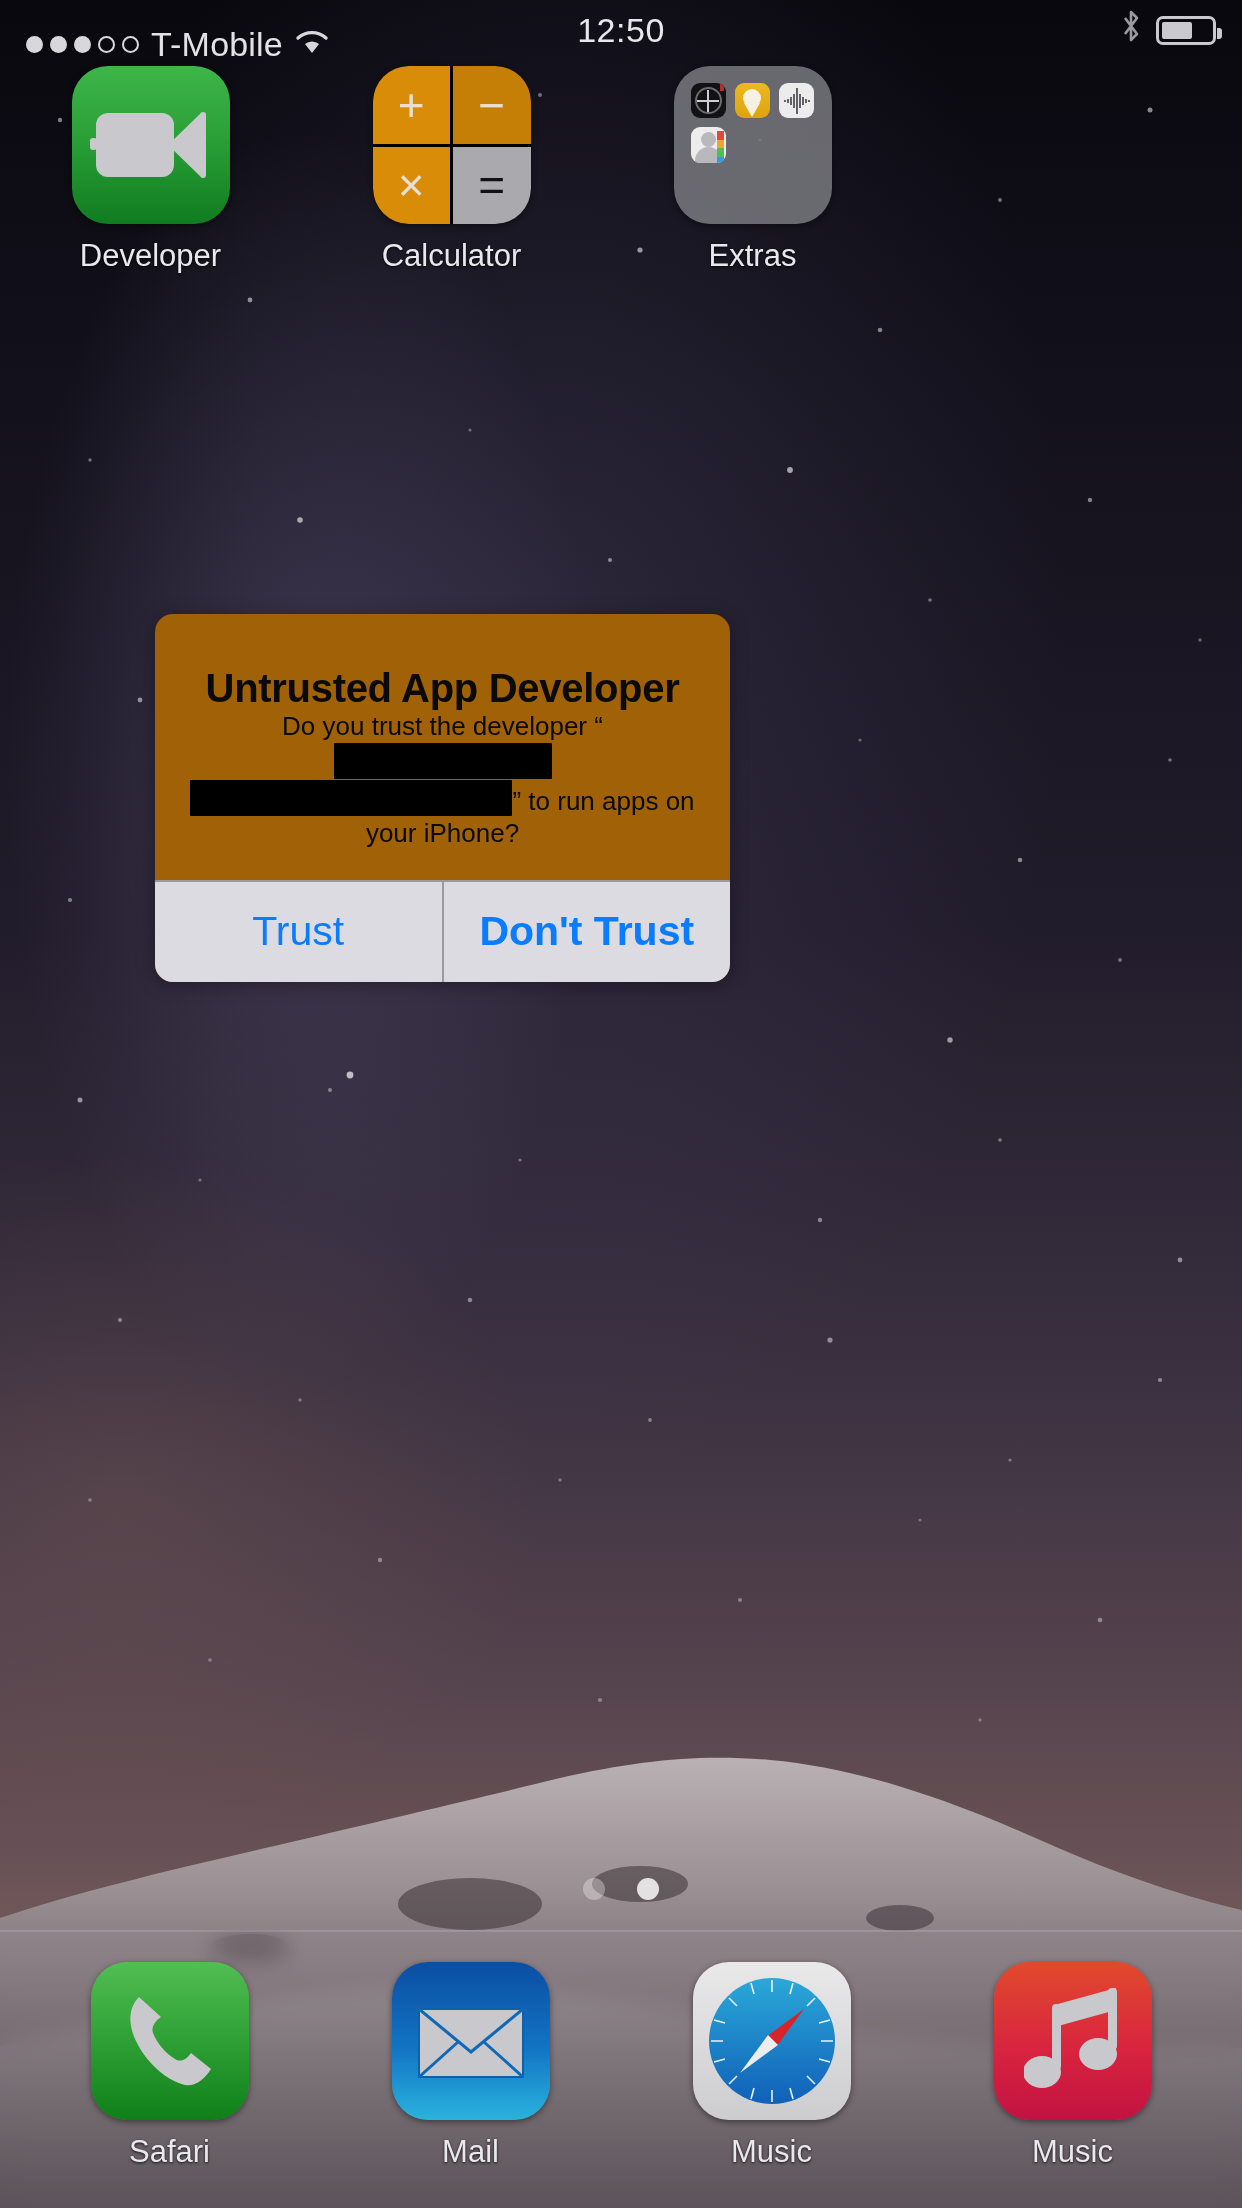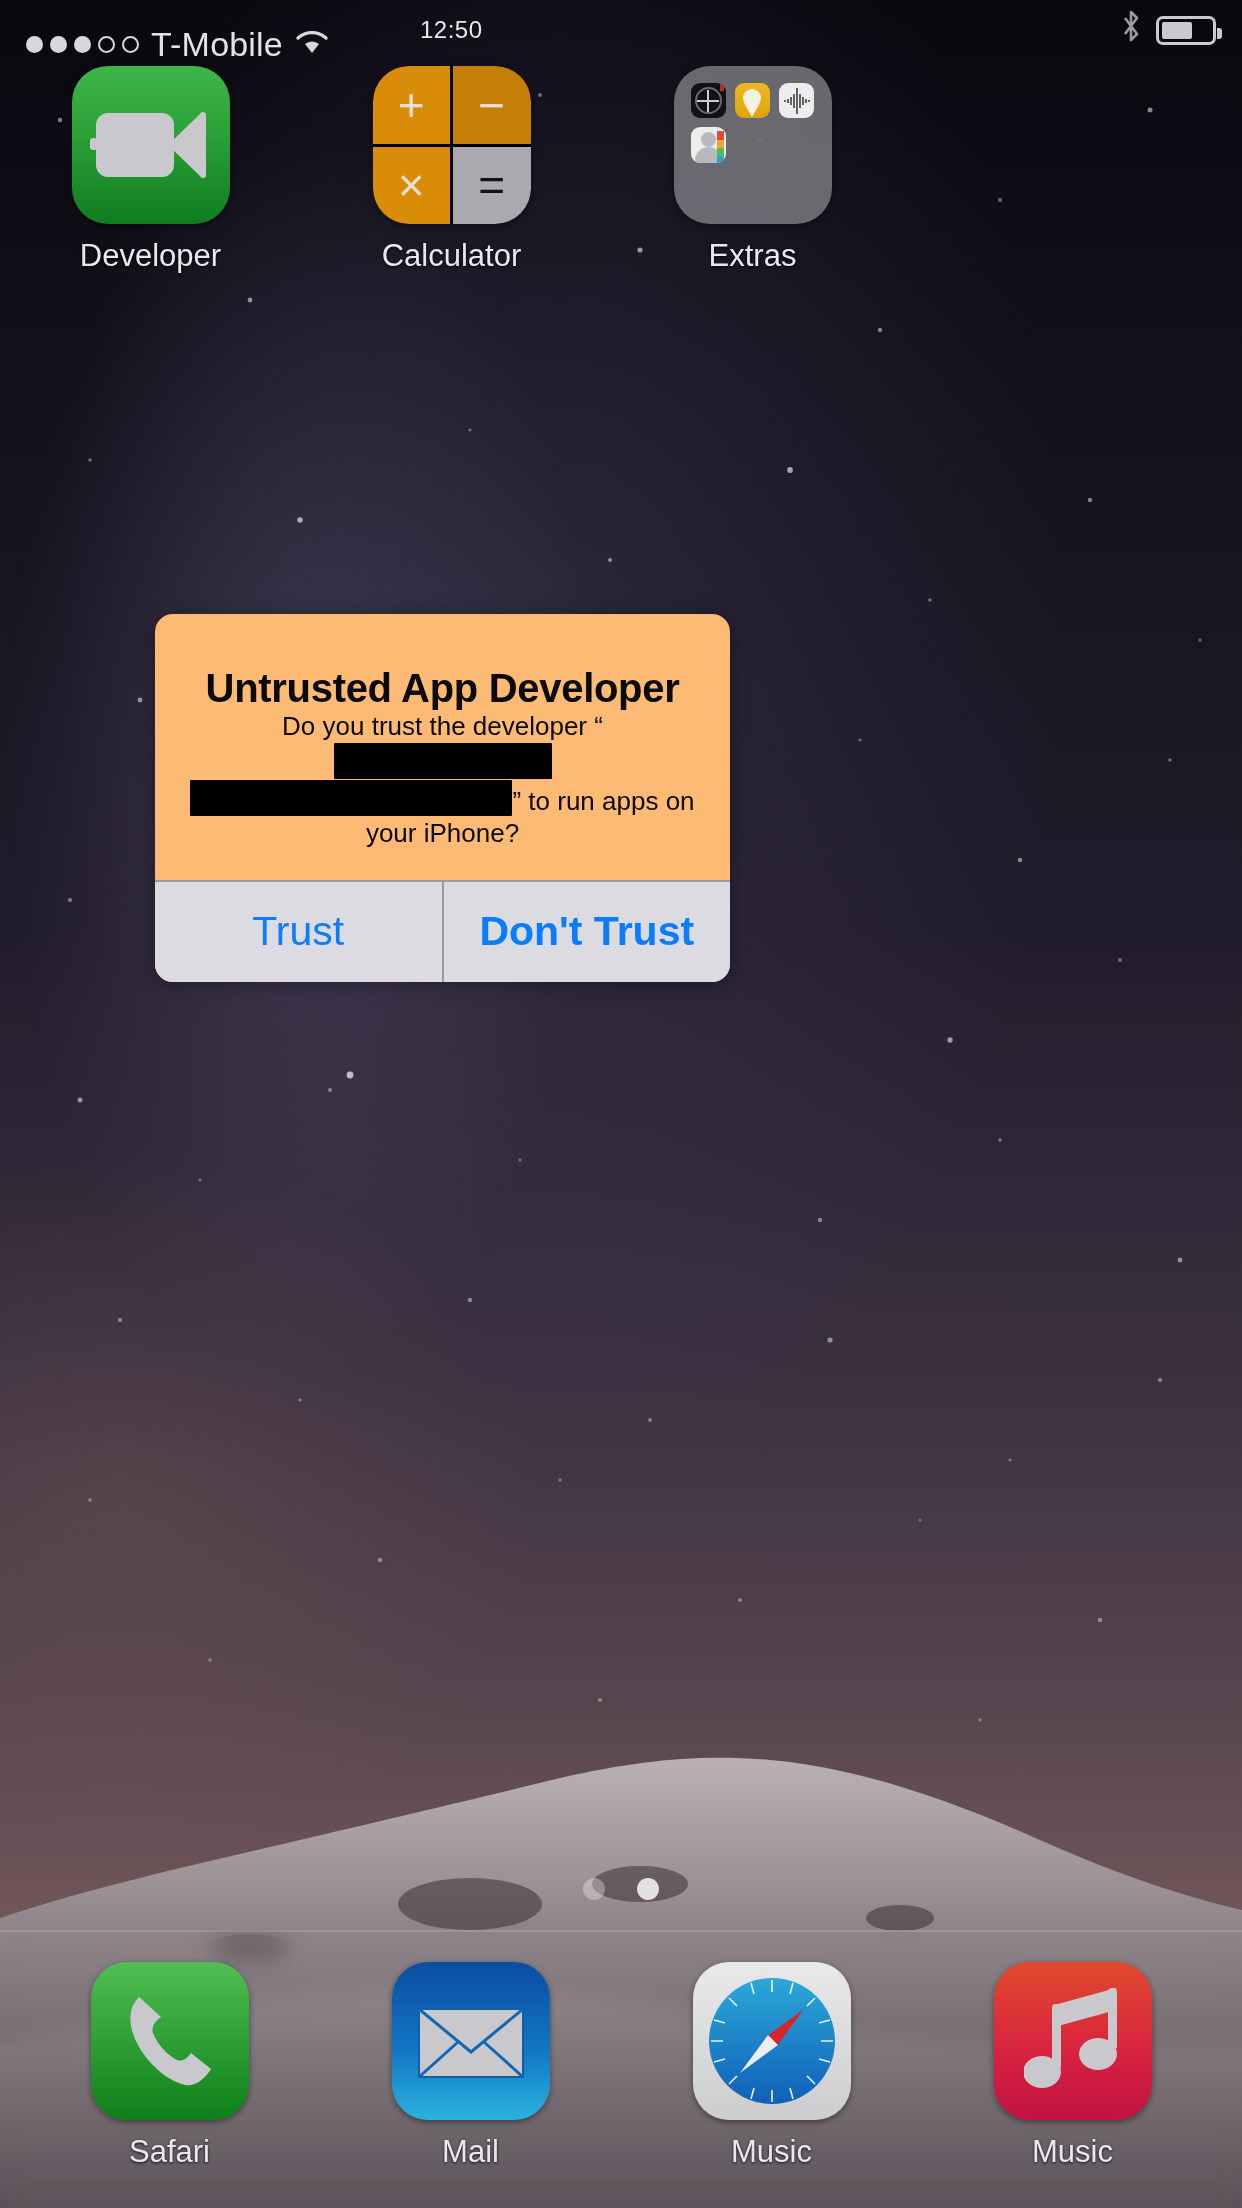--- a/index.html
+++ b/index.html
@@ -33,21 +33,21 @@
     position:absolute; top:0; left:0; width:1242px; height:60px;
     display:flex; align-items:center; color:#d8d8dc;
     font-size:33px; z-index:40; letter-spacing:.2px;
   }
   #sb-left{ display:flex; align-items:center; gap:12px; padding-left:26px; width:420px;margin-top:28px;}
   .sig-dots{ display:flex; gap:7px; align-items:center;}
   .sig-dot{ width:17px; height:17px; border-radius:50%; }
   .sig-dot.on{ background:#d8d8dc; }
   .sig-dot.off{ background:transparent; border:2.5px solid #d8d8dc; }
   #carrier{ font-size:34px; color:#e3e3e7; }
-  #sb-center{ flex:1; font-size:24px; color:#e8e8ec; letter-spacing:.5px;}
+  #sb-center{ flex:1; text-align:center; font-size:34px; color:#e8e8ec; letter-spacing:.5px;}
   #sb-right{ width:420px; display:flex; align-items:center; justify-content:flex-end; gap:14px; padding-right:26px;}
   .battery{
     width:60px; height:29px; border:3px solid #c9c9cf; border-radius:7px;
     position:relative; display:flex; align-items:center; padding:3px;
   }
   .battery::after{
     content:""; position:absolute; right:-9px; top:9px; width:5px; height:11px;
     background:#c9c9cf; border-radius:0 3px 3px 0;
   }
   .battery .fill{ height:100%; background:#c9c9cf; border-radius:2px; }
@@ -152,21 +152,21 @@
   .ml-svg{ position:absolute; left:26px; top:46px; width:106px; height:70px;}
   .ic-safari{ background:linear-gradient(180deg,#e9e9ea 0%, #cdcdd0 100%); }
   .sf-svg{ position:absolute; left:11px; top:11px; width:136px; height:136px;}
   .ic-music{ background:linear-gradient(180deg,#e14a2c 0%, #d8243f 55%, #c21242 100%); }
   .mu-svg{ position:absolute; left:30px; top:24px; width:98px; height:110px;}
 
   
   #alert-overlay{ position:absolute; inset:0; z-index:60; pointer-events:none;}
   #alert{
     position:absolute; left:155px; top:614px; width:575px;
-    background:#fdba74; border-radius:18px; overflow:hidden;
+    background:#a16207; border-radius:18px; overflow:hidden;
     box-shadow:0 3px 18px rgba(0,0,0,.35);
     pointer-events:auto;
   }
   #alert-body{ padding:52px 24px 30px; text-align:center;}
   #alert-title{ font-size:40px; font-weight:bold; color:#0a0a0a; letter-spacing:-.3px;}
   #alert-msg{ font-size:26px; line-height:1.22; color:#0a0a0a;}
   .redact{ display:inline-block; background:#000; vertical-align:-6px; border-radius:1px;}
   .redact.r1{ width:218px; height:36px;}
   .redact.r2{ width:322px; height:36px;}
   #alert-sep{ height:2px; background:#9a99a0;}

